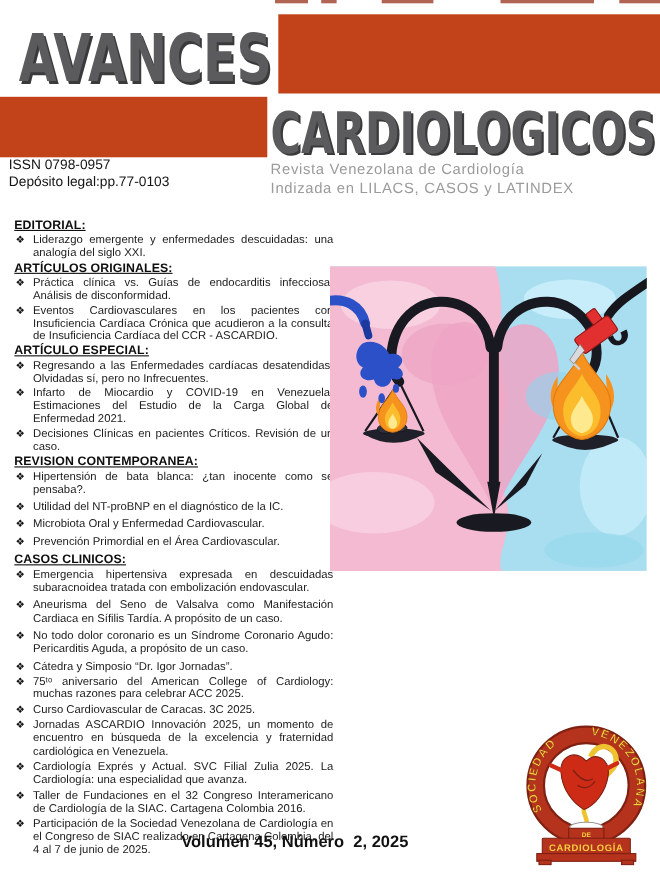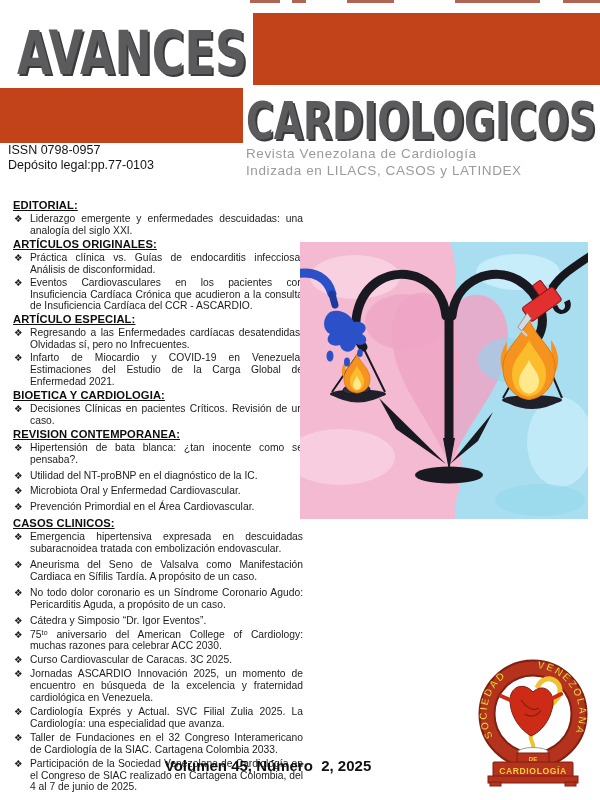--- a/index.html
+++ b/index.html
@@ -87,46 +87,45 @@
       <div class="item"><span class="bullet">❖</span><span>Eventos Cardiovasculares en los pacientes con Insuficiencia Cardíaca Crónica que acudieron a la consulta de Insuficiencia Cardíaca del CCR - ASCARDIO.</span></div>
     </div>
 
     <div class="sec">
       <div class="sec-title">ARTÍCULO ESPECIAL:</div>
       <div class="item"><span class="bullet">❖</span><span>Regresando a las Enfermedades cardíacas desatendidas. Olvidadas sí, pero no Infrecuentes.</span></div>
       <div class="item"><span class="bullet">❖</span><span>Infarto de Miocardio y COVID-19 en Venezuela. Estimaciones del Estudio de la Carga Global de Enfermedad 2021.</span></div>
     </div>
 
     <div class="sec">
-      <div class="sec-title">BIOETICA Y CARDIOLOGIA:</div>
       <div class="item"><span class="bullet">❖</span><span>Decisiones Clínicas en pacientes Críticos. Revisión de un caso.</span></div>
     </div>
 
     <div class="sec spaced">
       <div class="sec-title">REVISION CONTEMPORANEA:</div>
       <div class="item"><span class="bullet">❖</span><span>Hipertensión de bata blanca: ¿tan inocente como se pensaba?.</span></div>
       <div class="item"><span class="bullet">❖</span><span>Utilidad del NT-proBNP en el diagnóstico de la IC.</span></div>
       <div class="item"><span class="bullet">❖</span><span>Microbiota Oral y Enfermedad Cardiovascular.</span></div>
       <div class="item"><span class="bullet">❖</span><span>Prevención Primordial en el Área Cardiovascular.</span></div>
     </div>
 
     <div class="sec spaced">
       <div class="sec-title">CASOS CLINICOS:</div>
       <div class="item"><span class="bullet">❖</span><span>Emergencia hipertensiva expresada en descuidadas subaracnoidea tratada con embolización endovascular.</span></div>
       <div class="item"><span class="bullet">❖</span><span>Aneurisma del Seno de Valsalva como Manifestación Cardiaca en Sífilis Tardía. A propósito de un caso.</span></div>
       <div class="item"><span class="bullet">❖</span><span>No todo dolor coronario es un Síndrome Coronario Agudo: Pericarditis Aguda, a propósito de un caso.</span></div>
     </div>
 
     <div class="sec semi">
-      <div class="item"><span class="bullet">❖</span><span>Cátedra y Simposio “Dr. Igor Eventos”.</span></div>
-      <div class="item"><span class="bullet">❖</span><span>75ᵗᵒ aniversario del American College of Cardiology: muchas razones para celebrar ACC 2030.</span></div>
+      <div class="item"><span class="bullet">❖</span><span>Cátedra y Simposio “Dr. Igor Jornadas”.</span></div>
+      <div class="item"><span class="bullet">❖</span><span>75ᵗᵒ aniversario del American College of Cardiology: muchas razones para celebrar ACC 2025.</span></div>
       <div class="item"><span class="bullet">❖</span><span>Curso Cardiovascular de Caracas. 3C 2025.</span></div>
       <div class="item"><span class="bullet">❖</span><span>Jornadas ASCARDIO Innovación 2025, un momento de encuentro en búsqueda de la excelencia y fraternidad cardiológica en Venezuela.</span></div>
       <div class="item"><span class="bullet">❖</span><span>Cardiología Exprés y Actual. SVC Filial Zulia 2025.  La Cardiología: una especialidad que avanza.</span></div>
-      <div class="item"><span class="bullet">❖</span><span>Taller de Fundaciones en el 32 Congreso Interamericano de Cardiología de la SIAC. Cartagena Colombia 2033.</span></div>
+      <div class="item"><span class="bullet">❖</span><span>Taller de Fundaciones en el 32 Congreso Interamericano de Cardiología de la SIAC. Cartagena Colombia 2016.</span></div>
       <div class="item"><span class="bullet">❖</span><span>Participación de la Sociedad Venezolana de Cardiología en el Congreso de SIAC realizado en Cartagena Colombia, del 4 al 7 de junio de 2025.</span></div>
     </div>
   </div>
 
   <svg class="art" viewBox="0 0 288 277">
 
     <rect x="0" y="0" width="288" height="277" fill="#a9def0"></rect>
     <path d="M0,0 L150,0 C162,35 150,70 158,100 C166,138 148,175 160,212 C168,242 150,260 156,277 L0,277 Z" fill="#f3bad2"></path>
     <ellipse cx="55" cy="35" rx="45" ry="22" fill="#f9d6e4" opacity="0.8"></ellipse>
     <ellipse cx="40" cy="215" rx="55" ry="28" fill="#f9d6e4" opacity="0.7"></ellipse>

